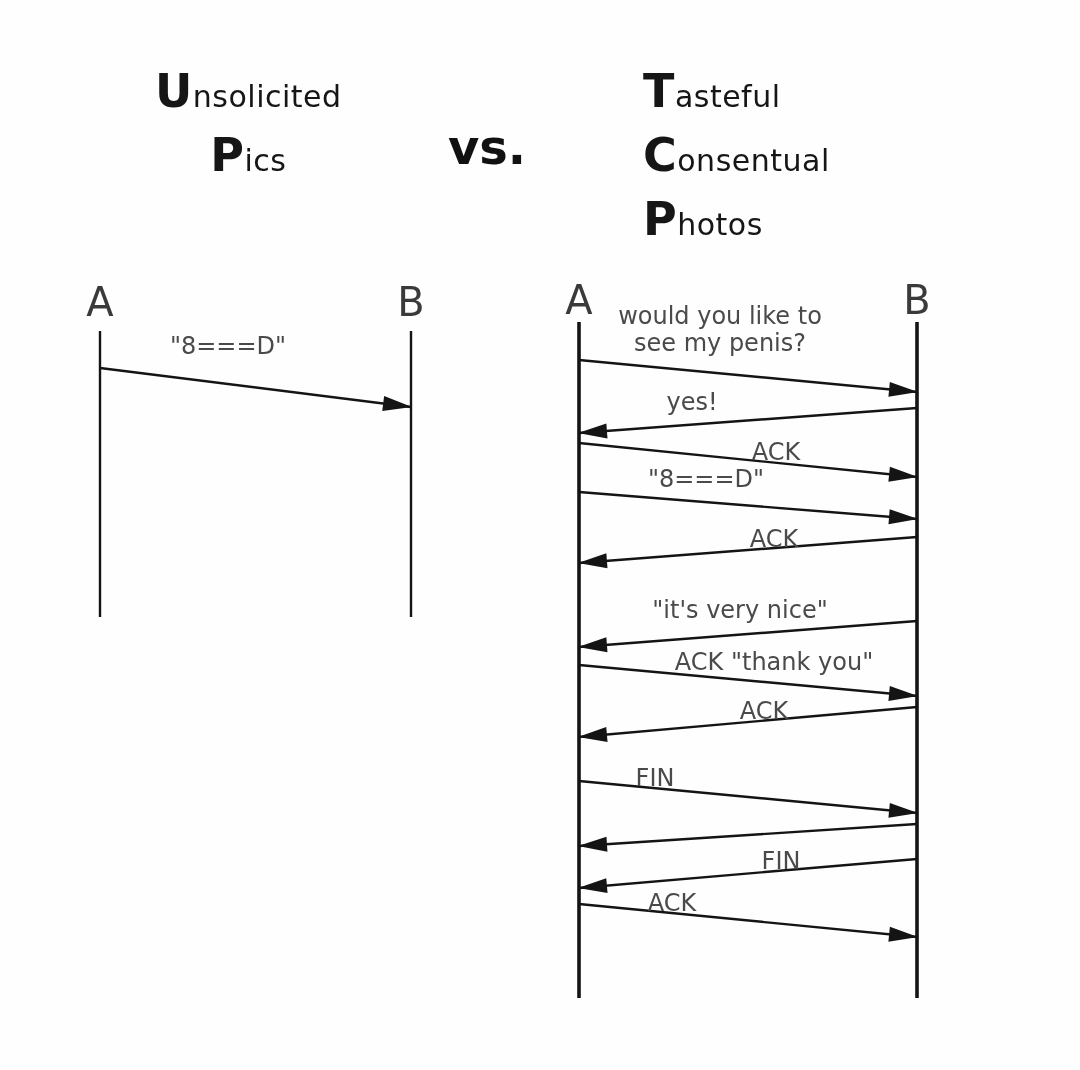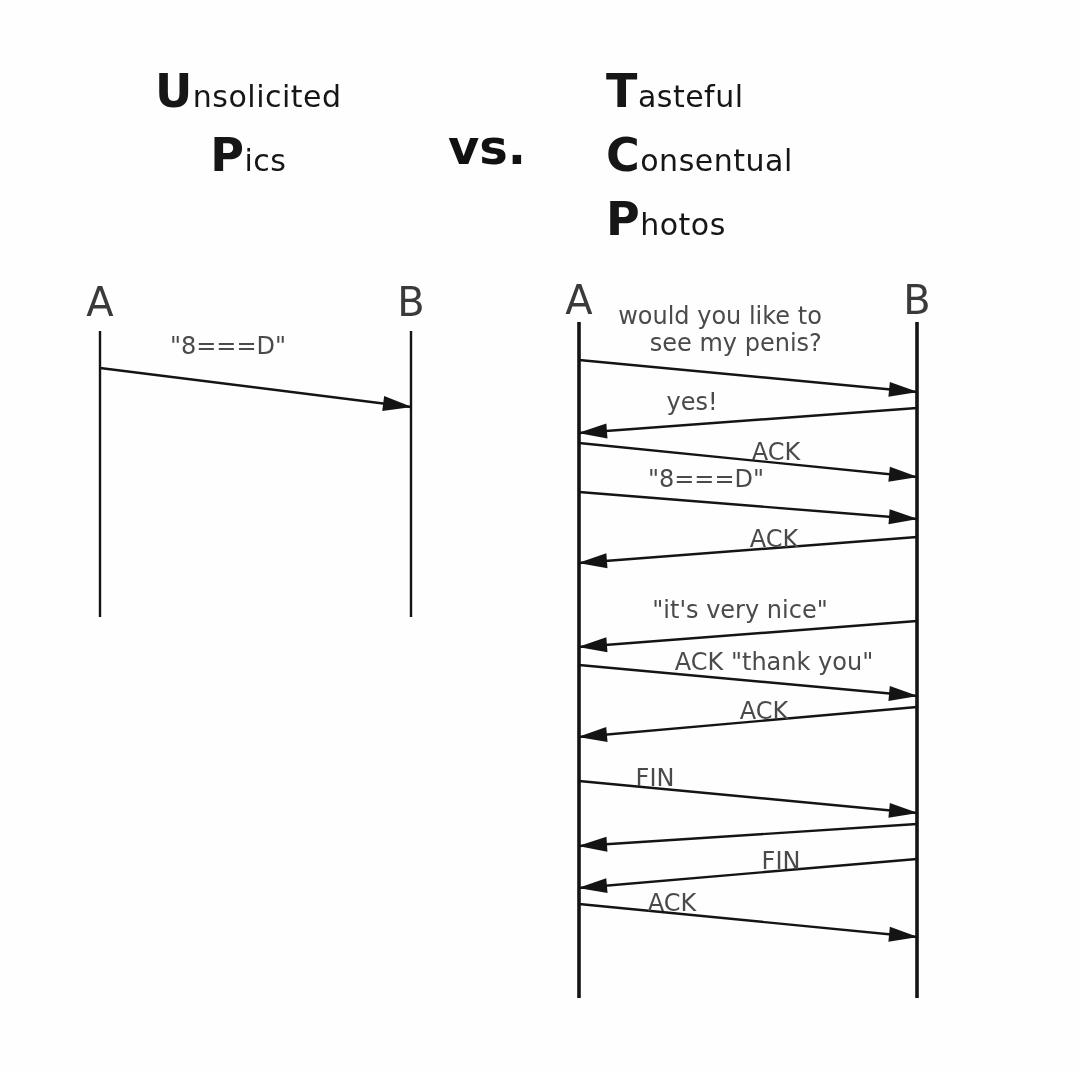--- a/index.html
+++ b/index.html
@@ -12,21 +12,21 @@
     background: #fefefe;
     overflow: hidden;
   }
 
   
   .title-block {
     position: absolute;
     color: #161616;
   }
   .title-block.left  { left: 155px; top: 62px; text-align: center; }
-  .title-block.right { left: 606px; top: 62px; }
+  .title-block.right { left: 643px; top: 62px; }
   .title-line {
     font-size: 30px;
     line-height: 58px;
     font-weight: 500;
     letter-spacing: 0.5px;
     white-space: nowrap;
   }
   .title-line .initial {
     font-size: 46px;
     font-weight: 800;
@@ -50,21 +50,21 @@
     color: #3a3a3a;
     line-height: 1;
   }
   .message-label {
     position: absolute;
     transform: translate(-50%, -50%);
     font-size: 24px;
     color: #4a4a4a;
     line-height: 27px;
     white-space: pre-line;
-    text-align: right;
+    text-align: center;
   }
 
   
   #diagram-svg {
     position: absolute;
     left: 0; top: 0;
     width: 1080px;
     height: 1070px;
   }
   #diagram-svg line { stroke: #141414; }

